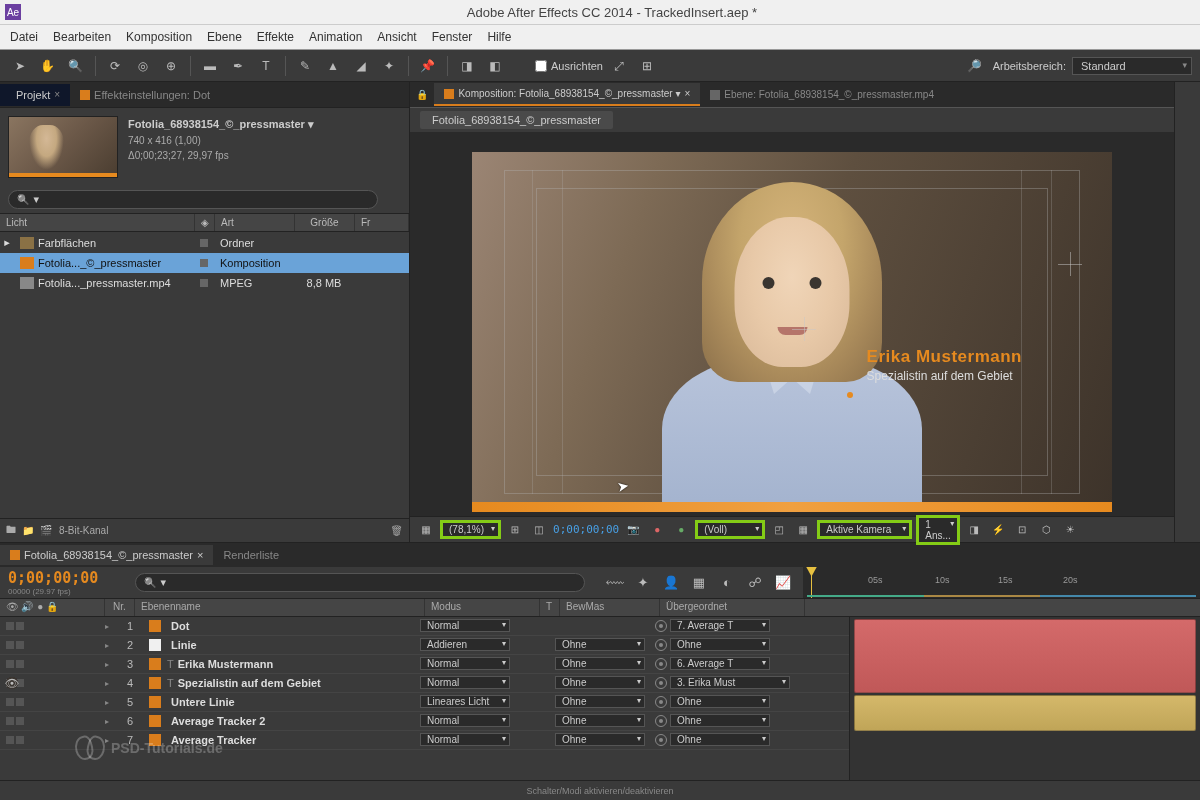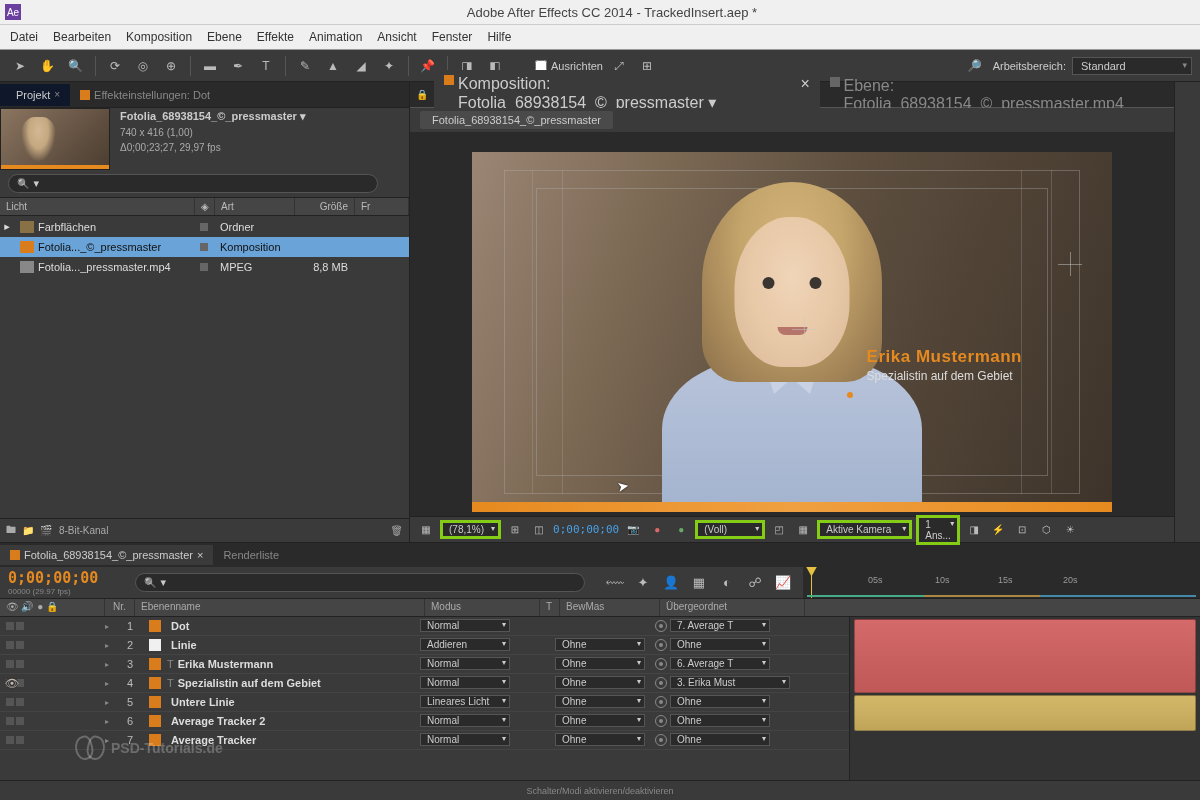--- a/index.html
+++ b/index.html
@@ -19,55 +19,55 @@
 .checkbox-item input { width: 12px; height: 12px; }
 
 .main-area { display: flex; height: 460px; }
 .project-panel { width: 410px; background: #3a3a3a; border-right: 1px solid #222; display: flex; flex-direction: column; }
 .panel-tabs { height: 26px; background: #2a2a2a; display: flex; align-items: center; border-bottom: 1px solid #222; }
 .panel-tab { padding: 5px 10px; font-size: 11px; color: #ccc; cursor: pointer; display: flex; align-items: center; gap: 4px; }
 .panel-tab.active { background: #0f172a; padding-left: 16px; }
 .panel-tab .close { color: #888; font-size: 10px; }
 .orange-sq { width: 10px; height: 10px; background: #d97d1c; }
 
-.proj-header { display: flex; gap: 10px; }
+.proj-header { display: flex; padding: 8px; gap: 10px; }
 .thumb { width: 110px; height: 62px; background: linear-gradient(135deg, #8a7560 0%, #6b5848 50%, #4a3d30 100%); border: 1px solid #222; position: relative; }
 .thumb::after { content: ""; position: absolute; left: 20px; top: 8px; width: 35px; height: 45px; background: radial-gradient(ellipse at 50% 30%, #d4b896 0%, #c4a880 40%, transparent 70%); border-radius: 40% 40% 30% 30%; }
 .thumb-bar { position: absolute; bottom: 0; left: 0; right: 0; height: 4px; background: #e68a1f; }
 .proj-info { font-size: 11px; color: #ccc; line-height: 1.5; }
 .proj-info .name { font-weight: bold; }
 .proj-info .sub { color: #aaa; font-size: 10px; }
 
 .search-row { padding: 4px 8px; }
 .search-box { background: #2a2a2a; border: 1px solid #555; border-radius: 10px; padding: 2px 8px; color: #ccc; font-size: 11px; width: 370px; display: flex; align-items: center; gap: 4px; }
 .search-box::before { content: "🔍"; font-size: 10px; filter: grayscale(1); }
 
 .list-header { display: flex; background: #454545; border-top: 1px solid #222; border-bottom: 1px solid #222; font-size: 10px; color: #bbb; }
 .list-header > div { padding: 3px 6px; border-right: 1px solid #333; }
 .col-name { width: 195px; }
 .col-tag { width: 20px; }
 .col-type { width: 80px; }
-.col-size { width: 60px; text-align: right; }
+.col-size { width: 60px; text-align: center; }
 .col-fr { flex: 1; }
 
 .list-body { flex: 1; overflow: hidden; background: #3a3a3a; }
 .list-row { display: flex; align-items: center; font-size: 11px; color: #ddd; padding: 2px 0; cursor: pointer; }
 .list-row.selected { background: #6aa3d8; color: #111; }
 .list-row > div { padding: 2px 6px; }
 .row-indent { width: 14px; display: flex; justify-content: center; }
 .row-icon { width: 14px; height: 12px; display: inline-block; }
 .folder-icon { background: #8a7145; }
 .comp-icon { background: #d97d1c; }
 .file-icon { background: #888; }
 
 .proj-footer { height: 24px; background: #3a3a3a; border-top: 1px solid #222; display: flex; align-items: center; padding: 0 6px; gap: 6px; font-size: 10px; color: #aaa; }
 
 .comp-panel { flex: 1; background: #2f2f2f; display: flex; flex-direction: column; border-right: 1px solid #222; }
 .comp-tabs { height: 26px; background: #2a2a2a; display: flex; align-items: center; border-bottom: 1px solid #555; }
-.comp-tab { padding: 5px 10px; font-size: 16px; color: #ccc; display: flex; align-items: flex-start; gap: 4px; cursor: pointer; }
+.comp-tab { padding: 5px 10px; font-size: 10px; color: #ccc; display: flex; align-items: flex-end; gap: 4px; cursor: pointer; }
 .comp-tab.active { background: #3a3a3a; border-bottom: 2px solid #d97d1c; }
 .comp-tab.inactive { color: #888; }
 .lock-icon { color: #888; font-size: 10px; }
 
 .breadcrumb { height: 24px; background: #3a3a3a; display: flex; align-items: center; padding: 0 10px; }
 .breadcrumb-tab { background: #4a4a4a; padding: 3px 12px; font-size: 11px; color: #ccc; border-radius: 2px; }
 
 .viewer { flex: 1; background: #2a2a2a; display: flex; align-items: flex-start; justify-content: center; padding: 20px 30px 10px; overflow: hidden; }
 .video-frame { width: 640px; height: 360px; background: linear-gradient(110deg, #9b8574 0%, #7d6a55 25%, #5e4f3f 50%, #3d332a 100%); position: relative; overflow: hidden; }
 .safe-frame { position: absolute; border: 1px solid rgba(180,180,180,0.35); }

